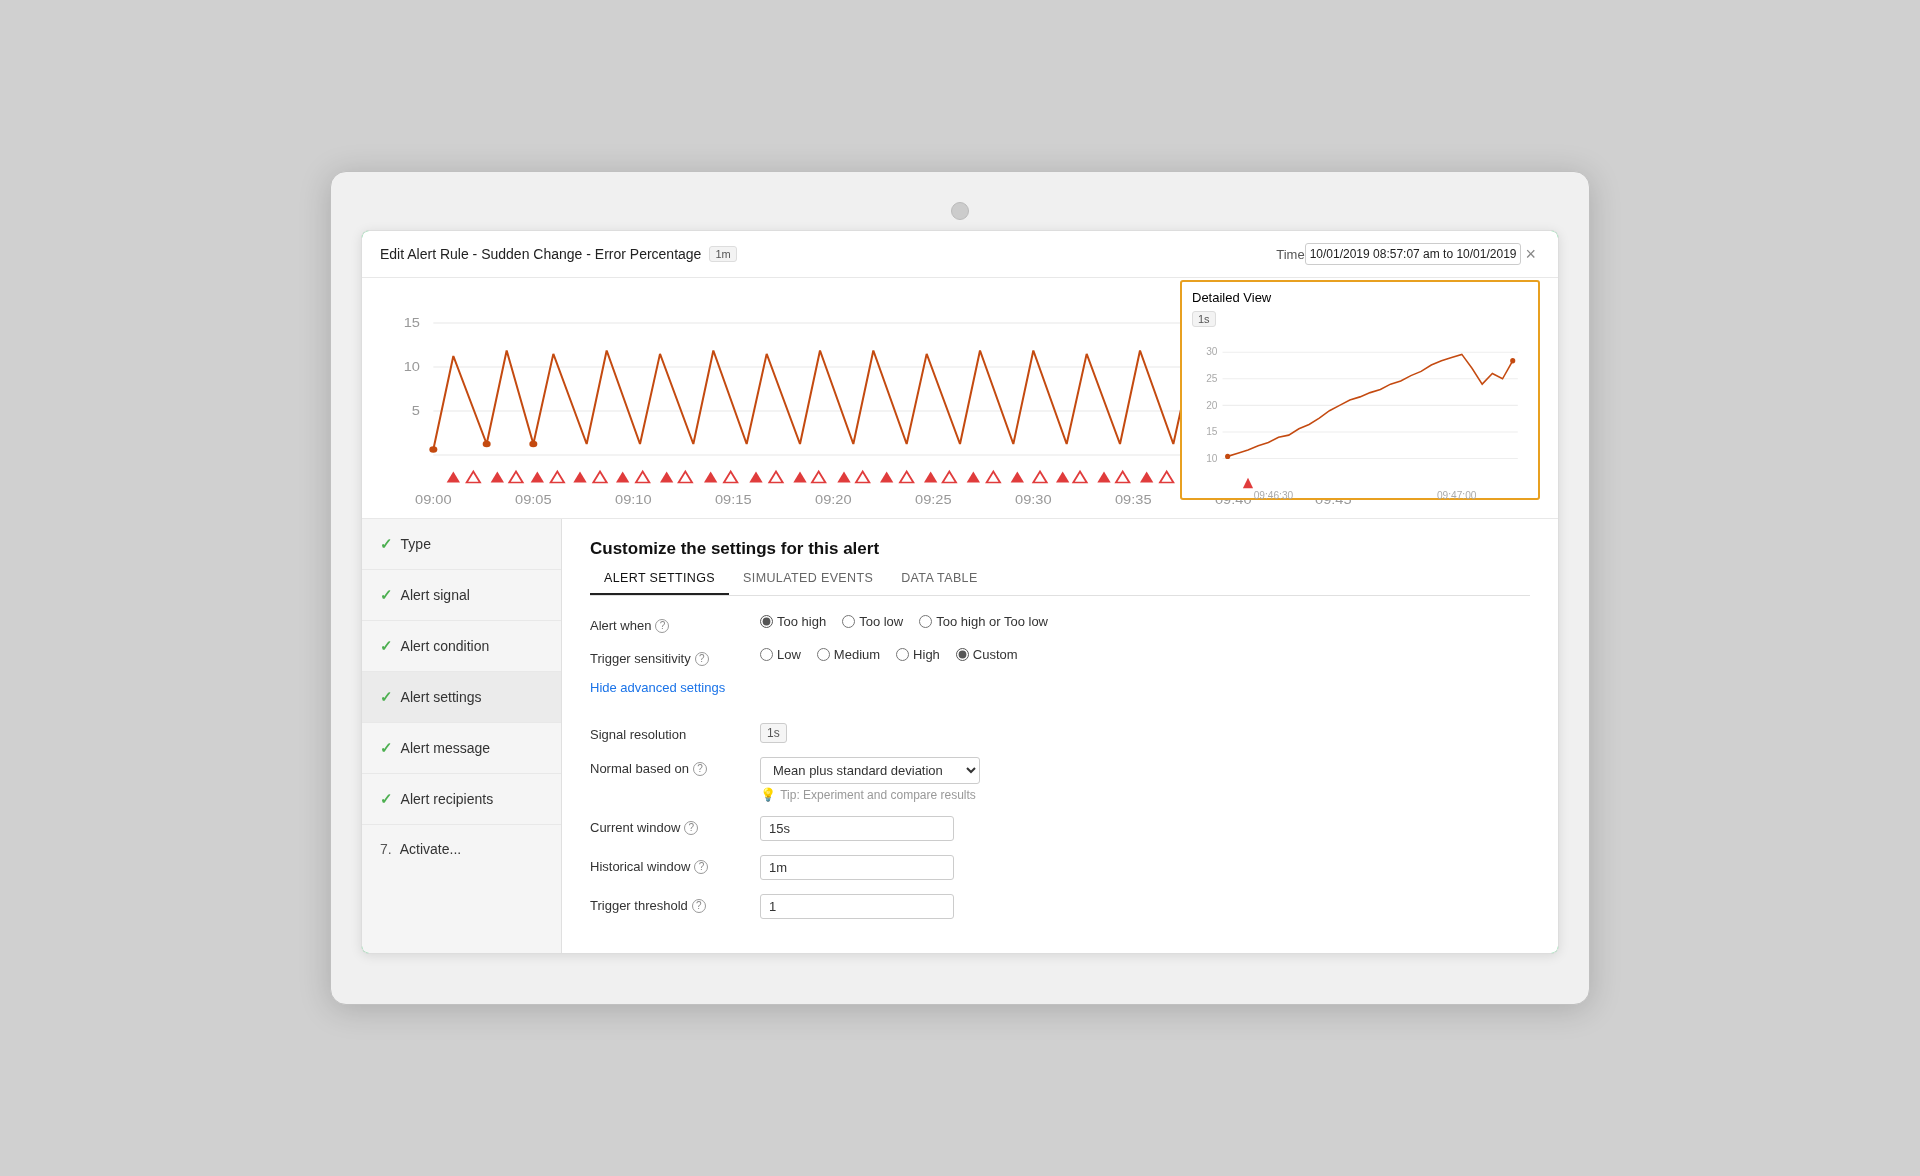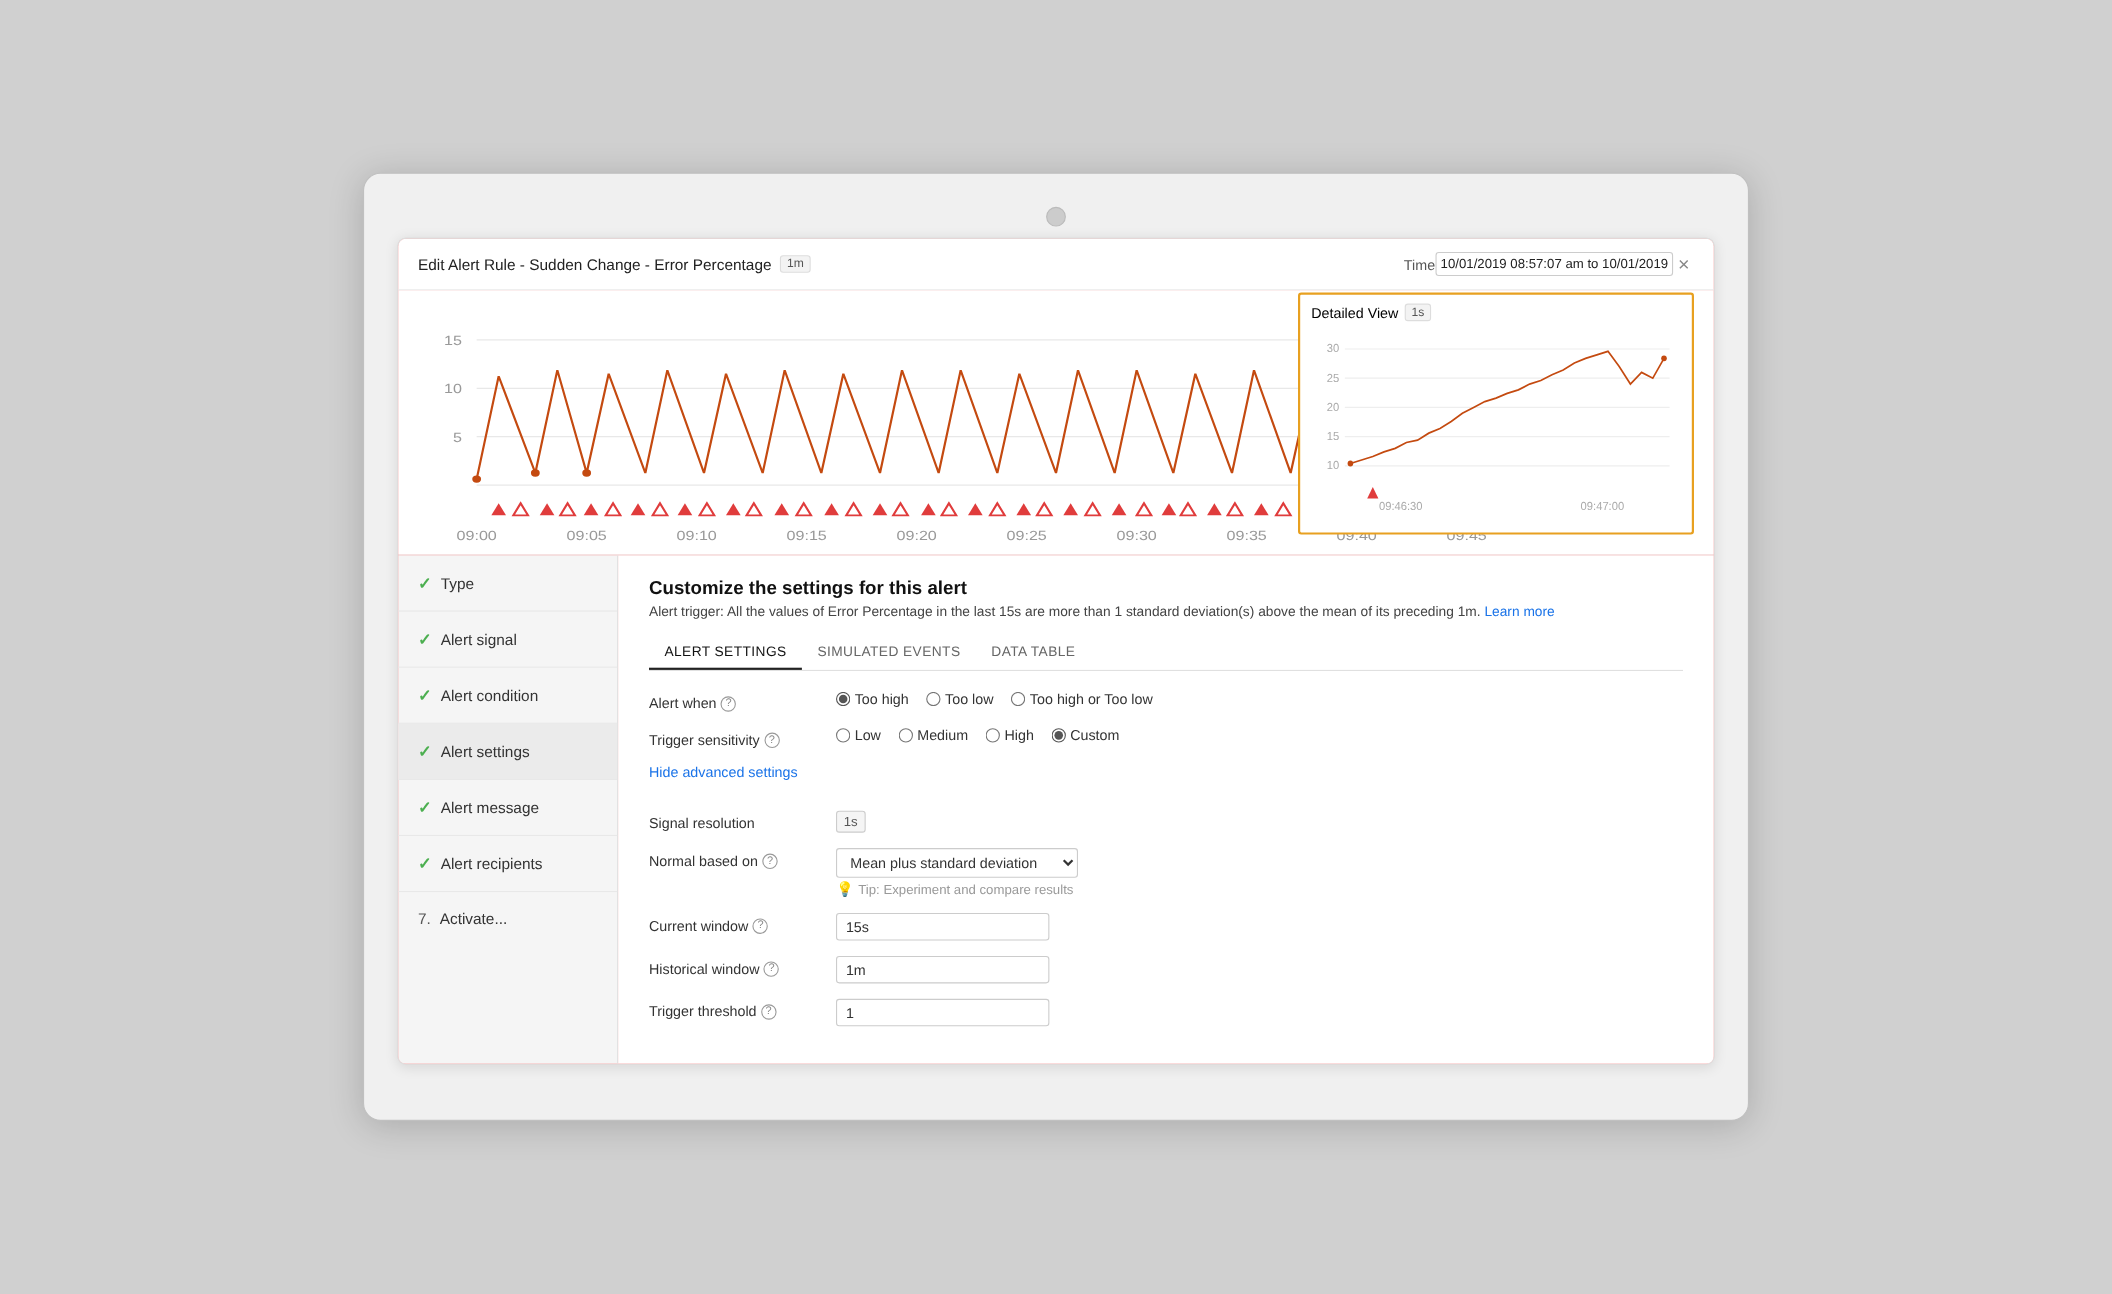--- a/index.html
+++ b/index.html
@@ -23,21 +23,21 @@
     }
     .laptop-notch {
       width: 18px;
       height: 18px;
       background: #ccc;
       border-radius: 50%;
       margin: 0 auto 10px auto;
       border: 1px solid #bbb;
     }
     .modal {
-      background: #fca5a5;
+      background: #22c55e;
       border-radius: 8px;
       border: 1px solid #ddd;
       overflow: hidden;
       box-shadow: 0 2px 12px rgba(0,0,0,0.10);
     }
     .modal-header {
       display: flex;
       align-items: center;
       justify-content: space-between;
       padding: 12px 18px;
@@ -119,25 +119,26 @@
       right: 0;
       width: 360px;
       height: 220px;
       border: 2.5px solid #e8a020;
       border-radius: 3px;
       background: #fff;
       padding: 8px 10px 8px 10px;
     }
     .detailed-view-header {
       display: flex;
-      align-items: center;
+      align-items: flex-start;
       gap: 6px;
       font-size: 13px;
       font-weight: 500;
       margin-bottom: 4px;
+      flex-direction: column;
     }
     .content-area {
       display: flex;
       border-top: 1px solid #e8e8e8;
     }
     .sidebar {
       width: 200px;
       min-width: 200px;
       background: #f5f5f5;
       border-right: 1px solid #e0e0e0;
@@ -477,24 +478,20 @@
           <span>Alert recipients</span>
         </div>
         <div class="sidebar-item">
           <span class="num">7.</span>
           <span>Activate...</span>
         </div>
       </div>
 
       <div class="main-content">
         <div class="section-title">Customize the settings for this alert</div>
-        <div class="section-subtitle">
-          <span>Alert trigger: All the values of Error Percentage in the last 15s are more than 1 standard deviation(s) above the mean of its preceding 1m.</span>
-          <a href="#">Learn more</a>
-        </div>
 
         <div class="tabs">
           <div class="tab active">ALERT SETTINGS</div>
           <div class="tab">SIMULATED EVENTS</div>
           <div class="tab">DATA TABLE</div>
         </div>
 
         <div class="form-row">
           <div class="form-label">
             <span>Alert when</span>

